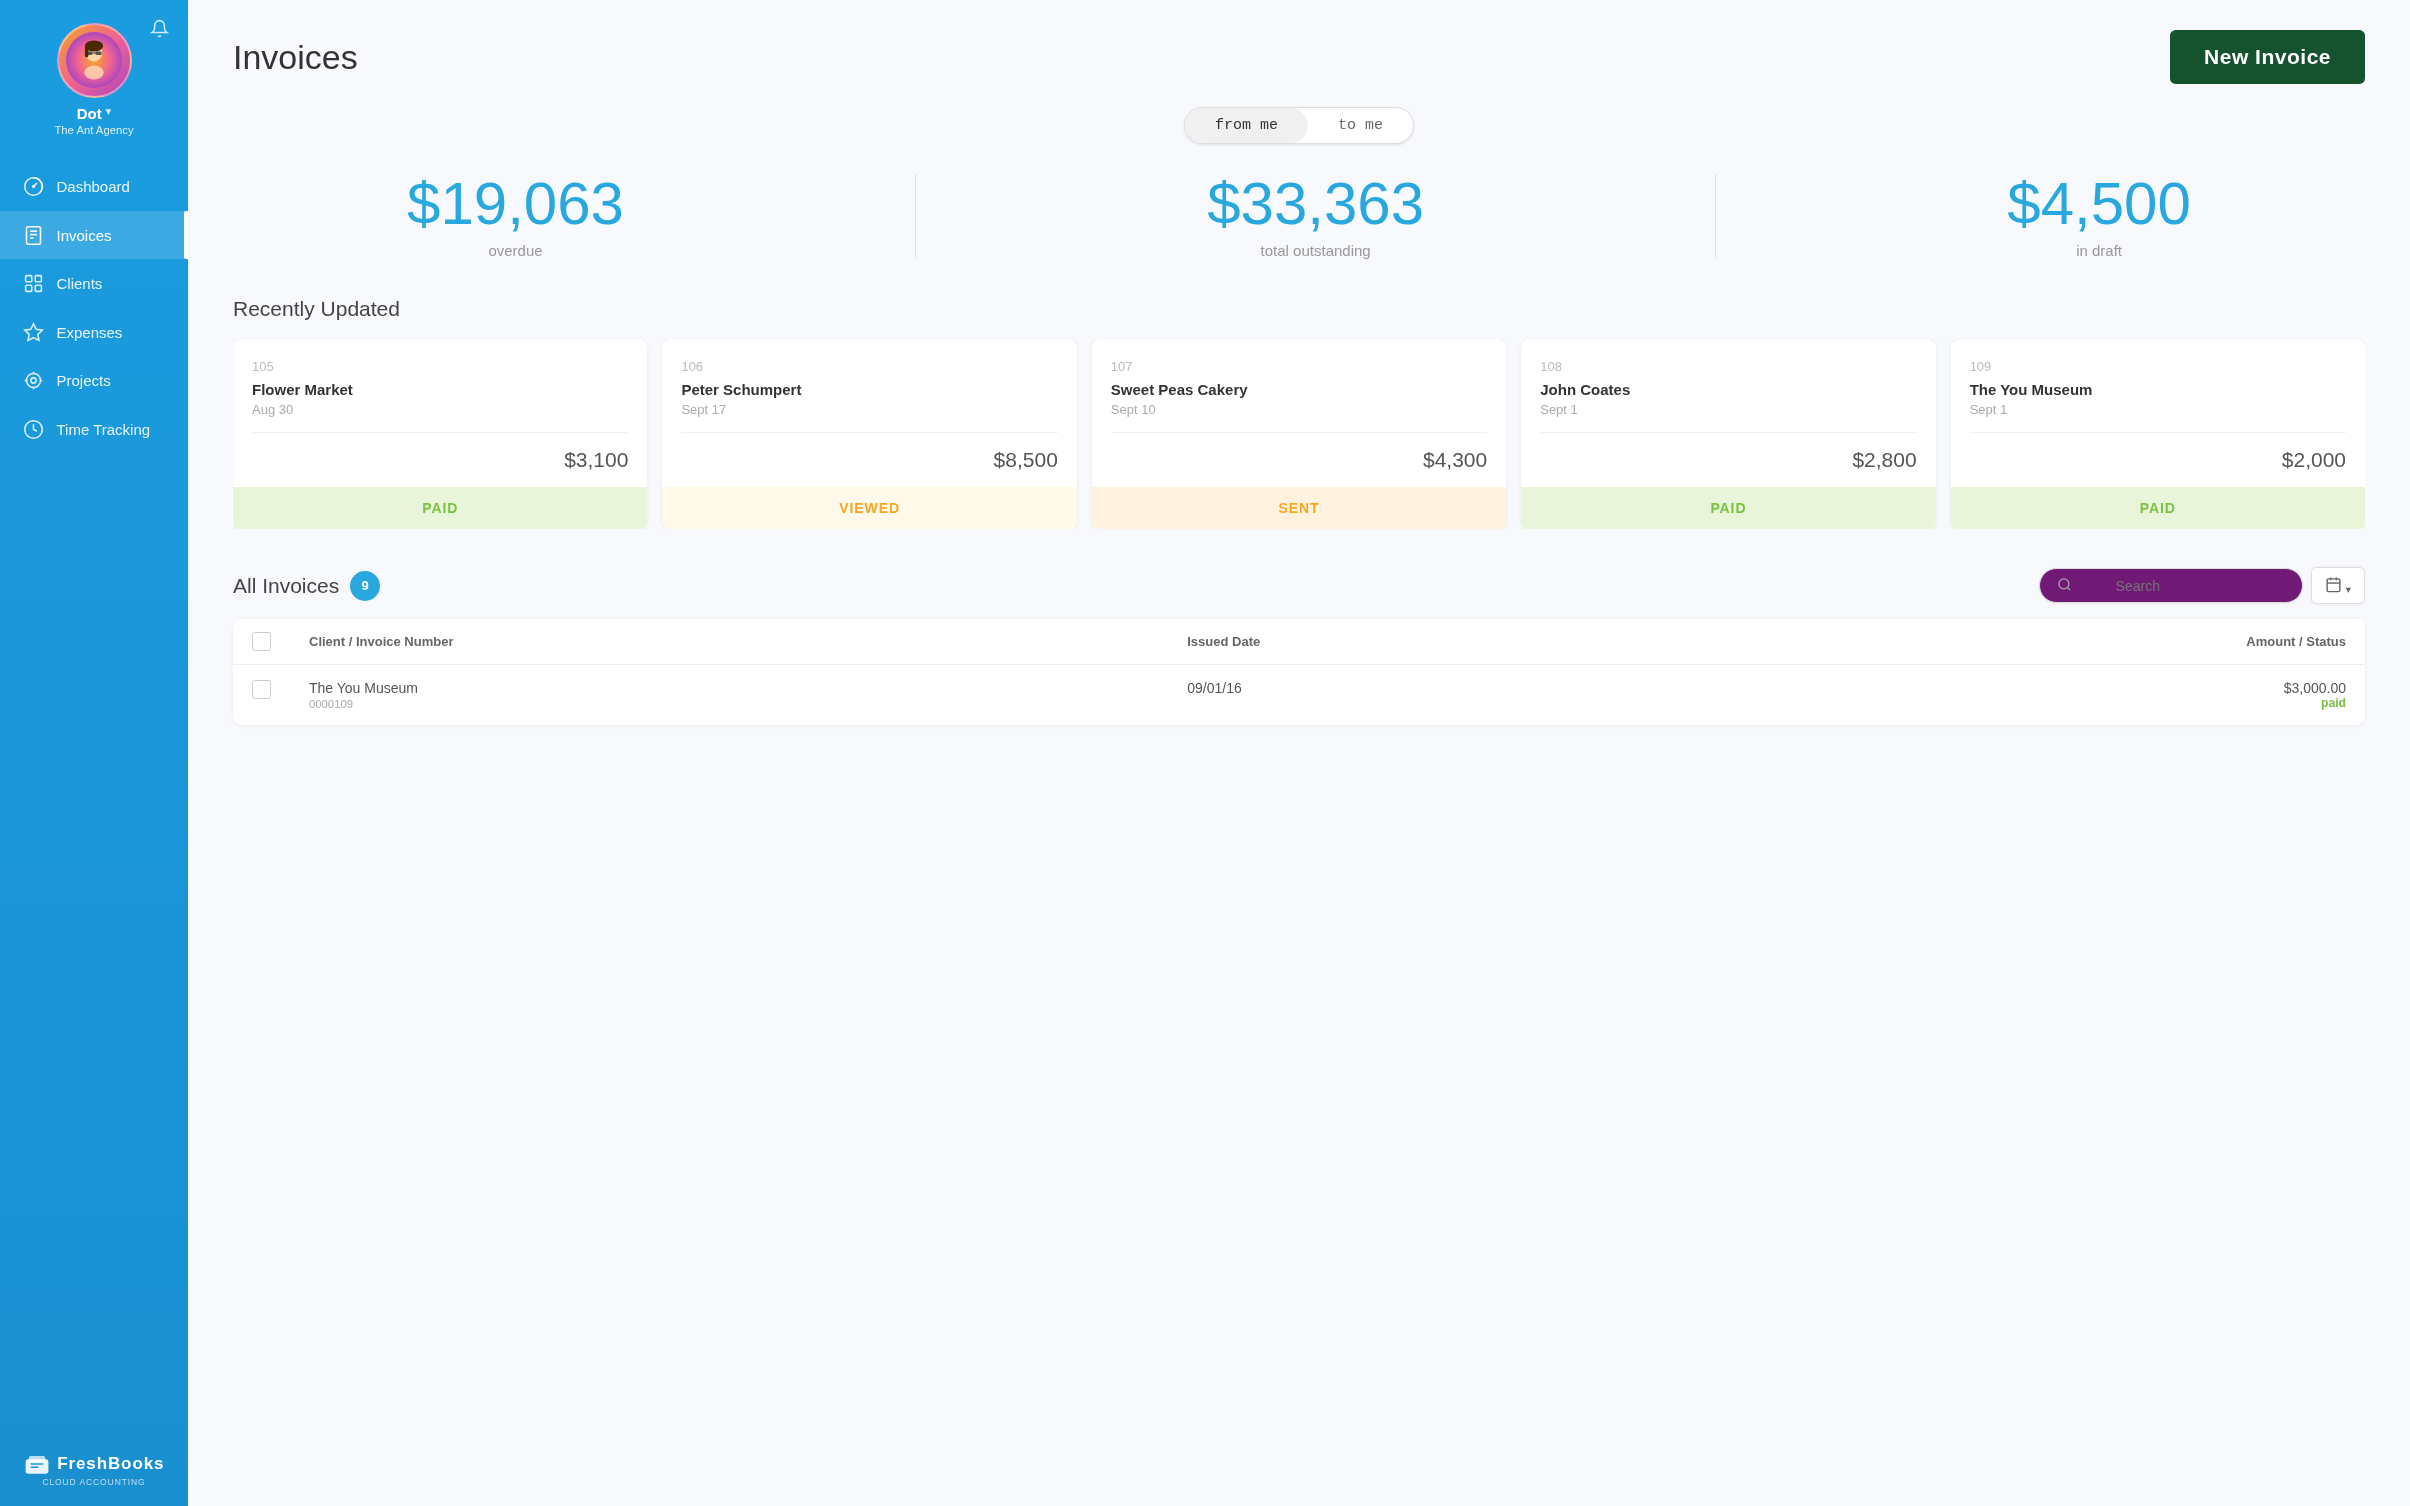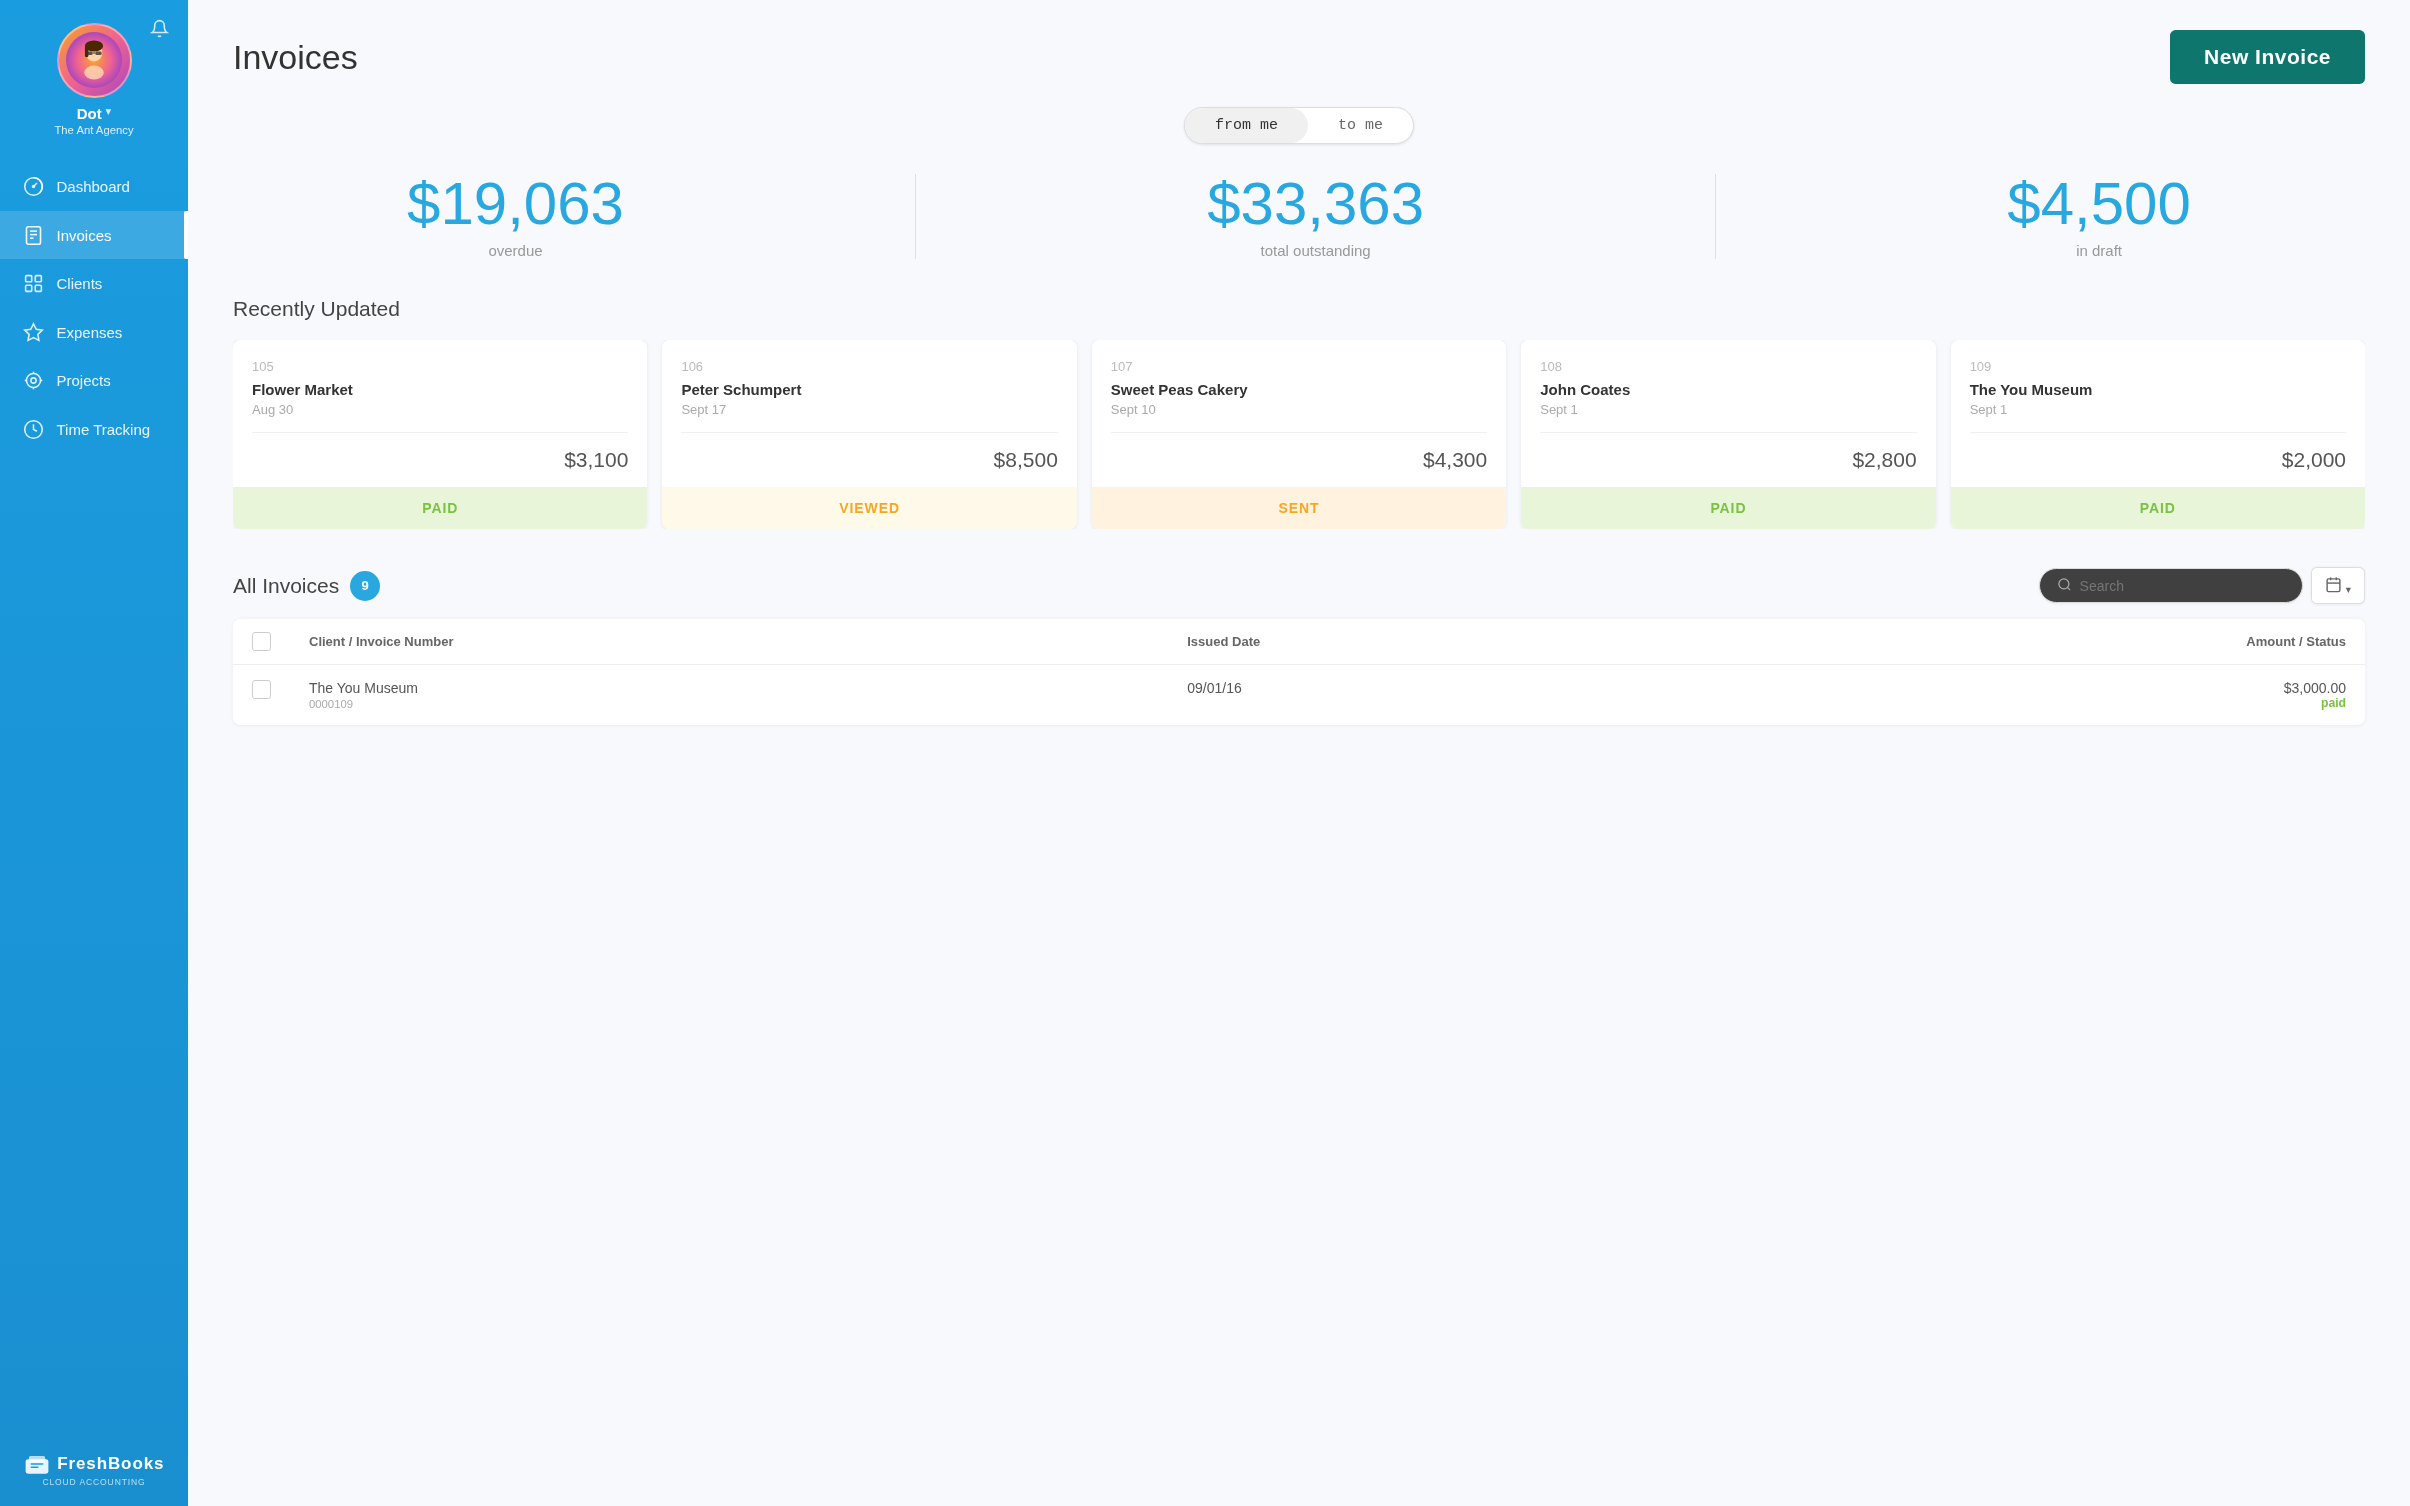--- a/index.html
+++ b/index.html
@@ -137,21 +137,21 @@
       align-items: center;
       justify-content: space-between;
       margin-bottom: 22.6px;
     }
     .page-title {
       font-size: 34px;
       font-weight: 400;
       color: #333;
     }
     .new-invoice-btn {
-      background: #0f766e;
+      background: #14532d;
       color: white;
       border: none;
       border-radius: 5.6px;
       padding: 15px 34px;
       font-size: 21px;
       font-weight: 600;
       cursor: pointer;
       letter-spacing: 0.5px;
     }
 
@@ -303,26 +303,27 @@
       font-weight: 600;
     }
     .search-row {
       display: flex;
       gap: 7.5px;
       align-items: center;
     }
     .search-box {
       display: flex;
       align-items: center;
-      background: #404040;
+      background: #701a75;
       border: 0.9px solid #ddd;
       border-radius: 22.6px;
       padding: 7.5px 17px;
       width: 264px;
       box-shadow: 0 0.9px 2.8px rgba(0,0,0,0.06);
+      gap: 36px;
     }
     .search-box input {
       border: none;
       outline: none;
       font-size: 14px;
       color: #aaa;
       width: 100%;
       background: transparent;
     }
     .search-icon-wrap {

